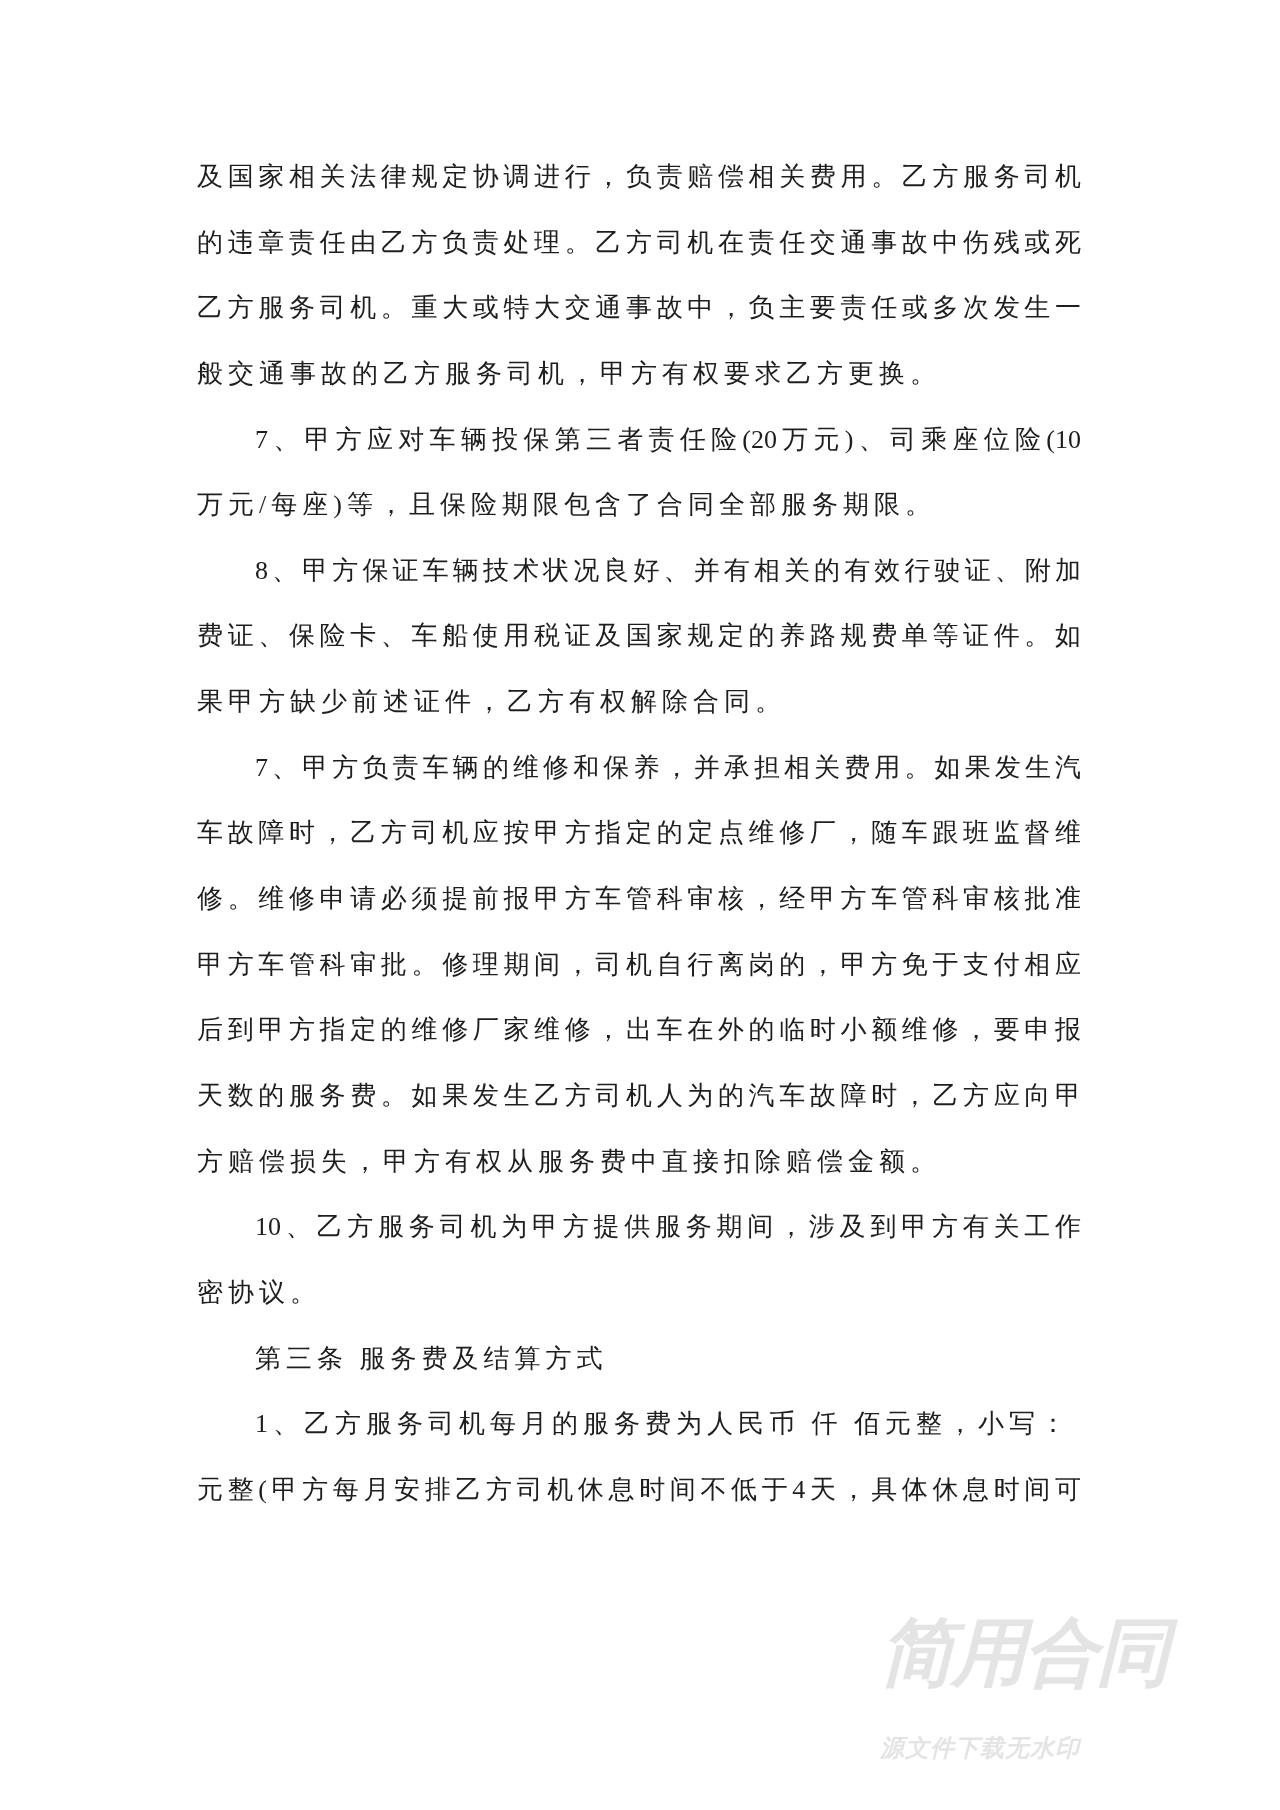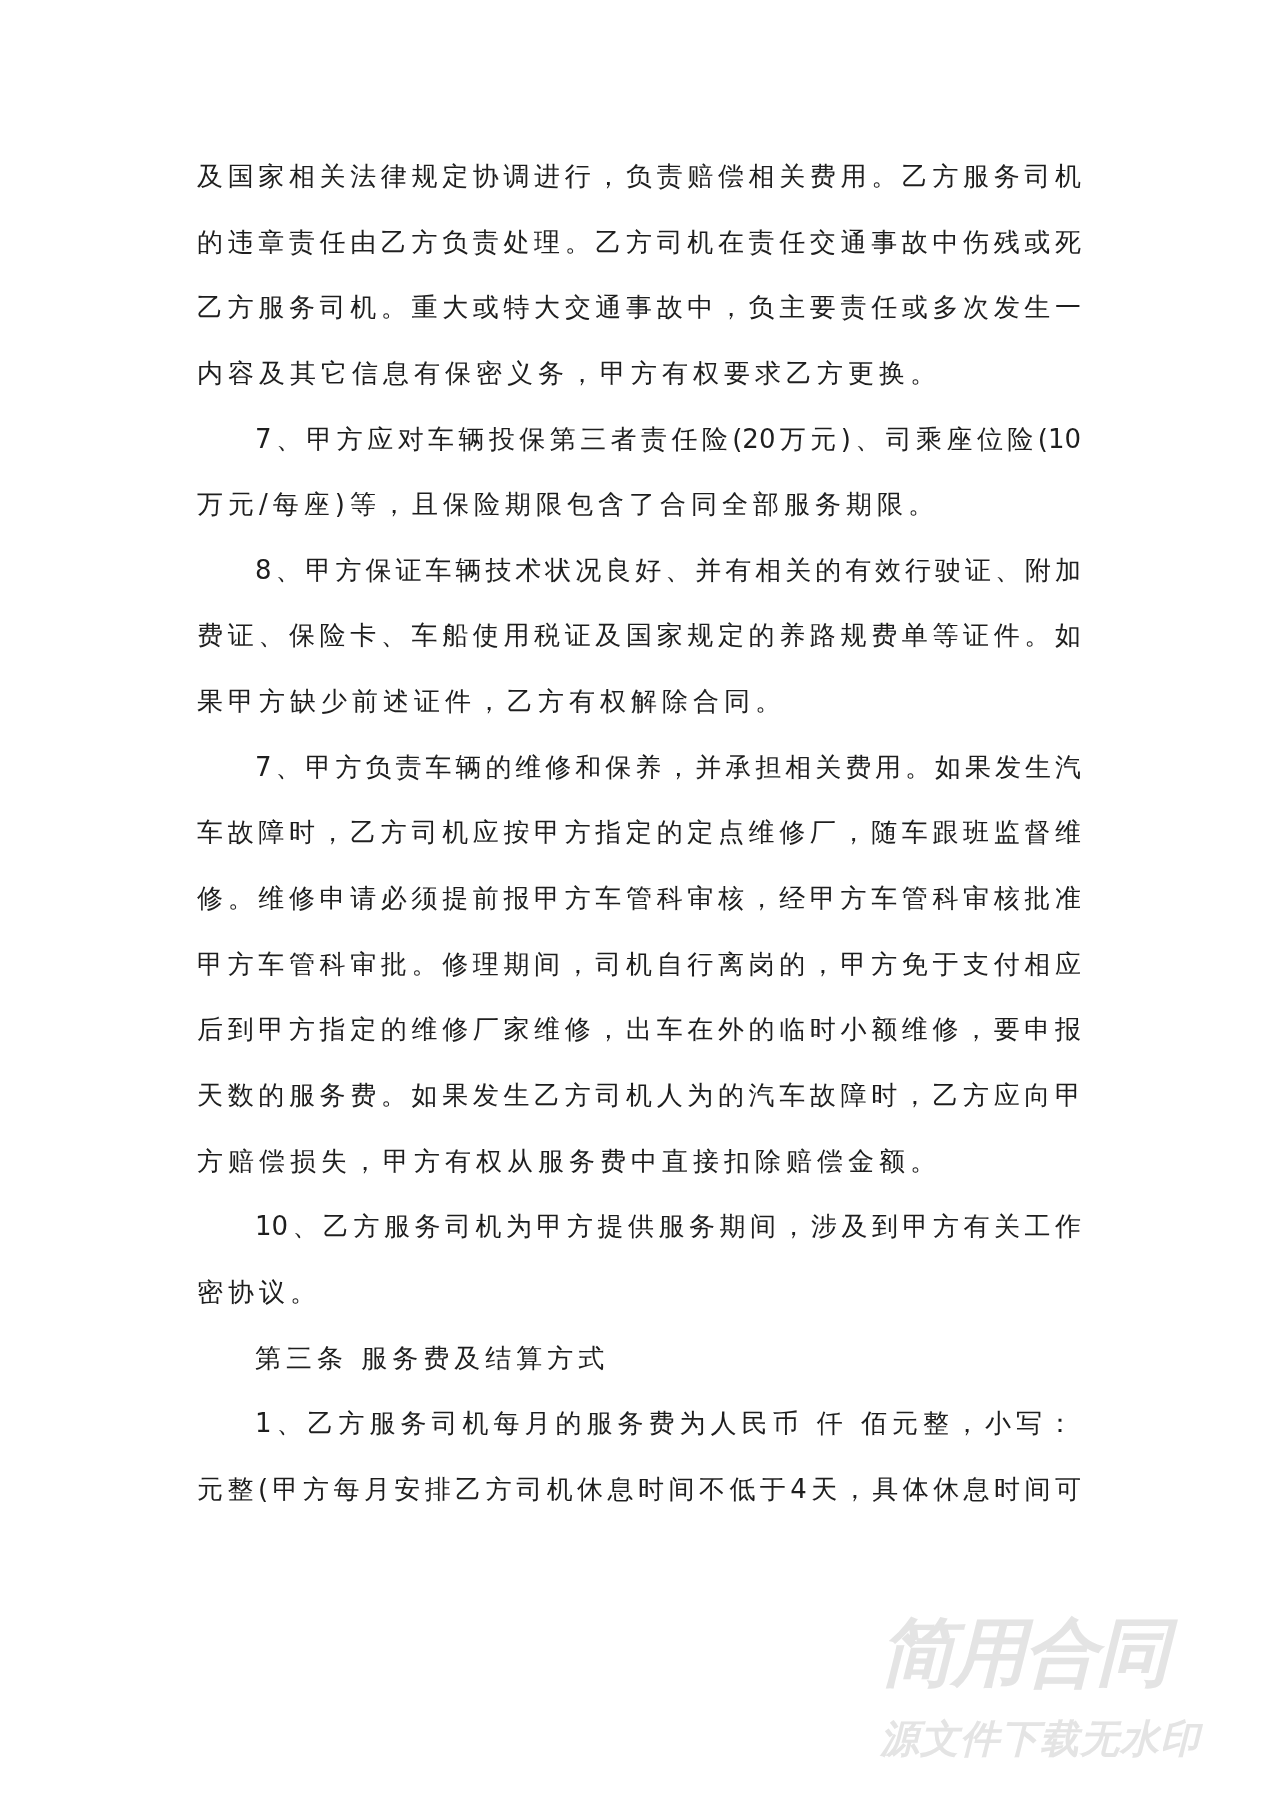--- a/index.html
+++ b/index.html
@@ -1,37 +1,37 @@
 <!DOCTYPE html>
 <html><head>
 <meta charset="utf-8">
 <style>
   html, body { margin:0; padding:0; background:#ffffff; }
   body { width:1280px; height:1810px; position:relative; overflow:hidden;
          font-family: "DejaVu Sans", "Liberation Sans", sans-serif; }
   .page { position:absolute; left:0; top:0; width:1280px; height:1810px; background:#fff; }
-  .body-text { position:absolute; left:197px; top:144px; width:884px; }
+  .body-text { position:absolute; left:197px; top:144px; width:884px;font-family:Liberation Serif, serif; }
   .line { height:65.65px; line-height:65.65px; font-size:26px; color:#1e1e1e;
           white-space:nowrap; text-align:justify; text-align-last:justify; letter-spacing:0; }
   .line.last { text-align-last:left; letter-spacing:5px; }
   .line.indent { padding-left:58px; }
   .watermark { position:absolute; left:880px; top:1604px; width:310px; pointer-events:none;
                color:#e4e4e4; font-family:"DejaVu Sans", sans-serif; font-weight:bold; font-style:italic; }
   .wm-main { font-size:74px; line-height:96px; letter-spacing:-2px; white-space:nowrap; }
-  .wm-sub { font-size:39px; line-height:44px; letter-spacing:1px; white-space:nowrap; margin-top:17px; }
+  .wm-sub { font-size:24px; line-height:44px; letter-spacing:1px; white-space:nowrap; margin-top:26px; }
 </style>
 </head>
 <body>
 
 <div class="page">
   <div class="body-text">
     <div class="line">及国家相关法律规定协调进行，负责赔偿相关费用。乙方服务司机</div>
     <div class="line">的违章责任由乙方负责处理。乙方司机在责任交通事故中伤残或死</div>
     <div class="line">乙方服务司机。重大或特大交通事故中，负主要责任或多次发生一</div>
-    <div class="line last">内容及其它信息有保密义务，甲方有权要求乙方更换。</div>
+    <div class="line last">般交通事故的乙方服务司机，甲方有权要求乙方更换。</div>
     <div class="line indent">7、甲方应对车辆投保第三者责任险(20万元)、司乘座位险(10</div>
     <div class="line last">万元/每座)等，且保险期限包含了合同全部服务期限。</div>
     <div class="line indent">8、甲方保证车辆技术状况良好、并有相关的有效行驶证、附加</div>
     <div class="line">费证、保险卡、车船使用税证及国家规定的养路规费单等证件。如</div>
     <div class="line last">果甲方缺少前述证件，乙方有权解除合同。</div>
     <div class="line indent">7、甲方负责车辆的维修和保养，并承担相关费用。如果发生汽</div>
     <div class="line">车故障时，乙方司机应按甲方指定的定点维修厂，随车跟班监督维</div>
     <div class="line">修。维修申请必须提前报甲方车管科审核，经甲方车管科审核批准</div>
     <div class="line">甲方车管科审批。修理期间，司机自行离岗的，甲方免于支付相应</div>
     <div class="line">后到甲方指定的维修厂家维修，出车在外的临时小额维修，要申报</div>

